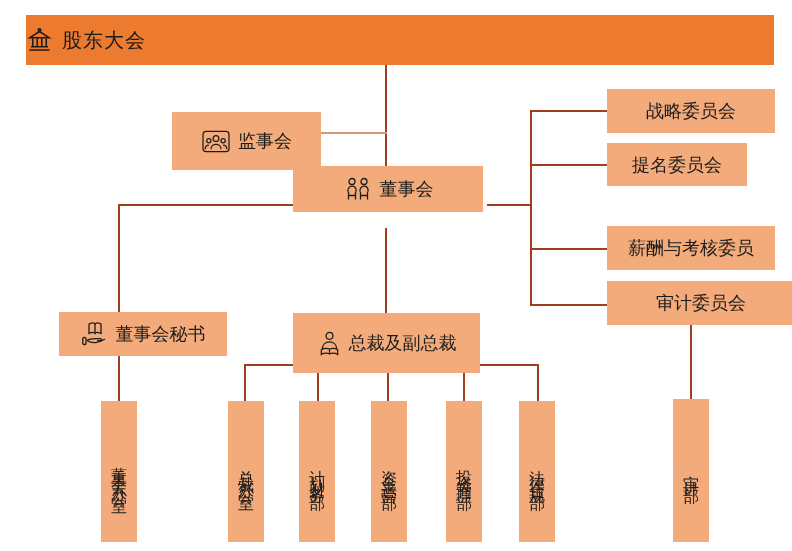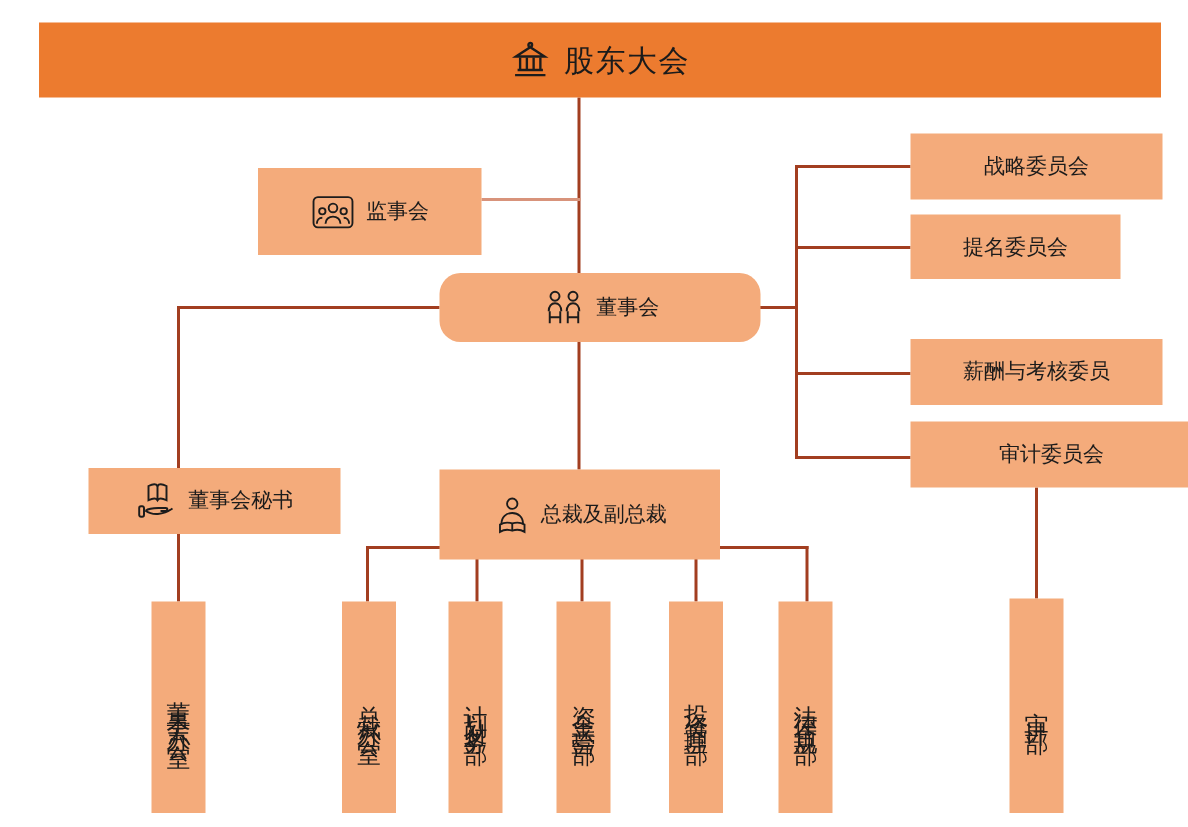--- a/index.html
+++ b/index.html
@@ -6,25 +6,25 @@
   .canvas {
     position:relative; width:792px; height:551px; background:#ffffff;
     font-family:"DejaVu Sans","Liberation Sans",sans-serif; color:#1b1b1b;
     overflow:hidden;
   }
   .node {
     position:absolute; display:flex; align-items:center; justify-content:center;
     background:#F4AB7B; box-sizing:border-box; gap:7px;
   }
   .banner {
-    position:absolute; display:flex; align-items:center; justify-content:center;
+    position:absolute; display:flex; align-items:center; 
     background:#EC7B2F; gap:9px;
   }
   .banner .lbl { font-size:20px; letter-spacing:1px; }
-  .lbl { font-size:14px; white-space:nowrap; }
+  .lbl { font-size:18px; white-space:nowrap; }
   .vnode {
     position:absolute; display:flex; align-items:center; justify-content:center;
     background:#F4AB7B; box-sizing:border-box;
   }
   .vlbl {
     writing-mode:vertical-rl; text-orientation:upright;
     font-size:16px; letter-spacing:6px; line-height:1;
   }
   .line { position:absolute; background:#A23E20; }
   .line.light { background:#D8937B; }
@@ -77,21 +77,21 @@
         <path d="M9.8 21 c0-3 2.3-5 5.2-5 s5.2 2 5.2 5"></path>
         <circle cx="7.6" cy="12.3" r="2.2"></circle>
         <path d="M3.8 21 c0-2.6 1.7-4.2 3.8-4.2"></path>
         <circle cx="22.4" cy="12.3" r="2.2"></circle>
         <path d="M26.2 21 c0-2.6-1.7-4.2-3.8-4.2"></path>
       </svg>
     </span>
     <span class="lbl">监事会</span>
   </div>
 
-  <div class="node" style="left:293px;top:182px;width:214px;height:46px;border-radius:14px;">
+  <div class="node" style="left:293px;top:166px;width:190px;height:46px;">
     <span class="icon">
       <svg width="30" height="25" viewBox="0 0 30 25" fill="none" stroke="#1c1c1c" stroke-width="1.3">
         <circle cx="9" cy="4.5" r="3"></circle>
         <path d="M4.8 14.5 c0-3.4 1.8-5.3 4.2-5.3 s4.2 1.9 4.2 5.3"></path>
         <path d="M5.5 14.5 v8 M12.5 14.5 v8 M5.5 18.5 h7"></path>
         <circle cx="21" cy="4.5" r="3"></circle>
         <path d="M16.8 14.5 c0-3.4 1.8-5.3 4.2-5.3 s4.2 1.9 4.2 5.3"></path>
         <path d="M17.5 14.5 v8 M24.5 14.5 v8 M17.5 18.5 h7"></path>
       </svg>
     </span>

